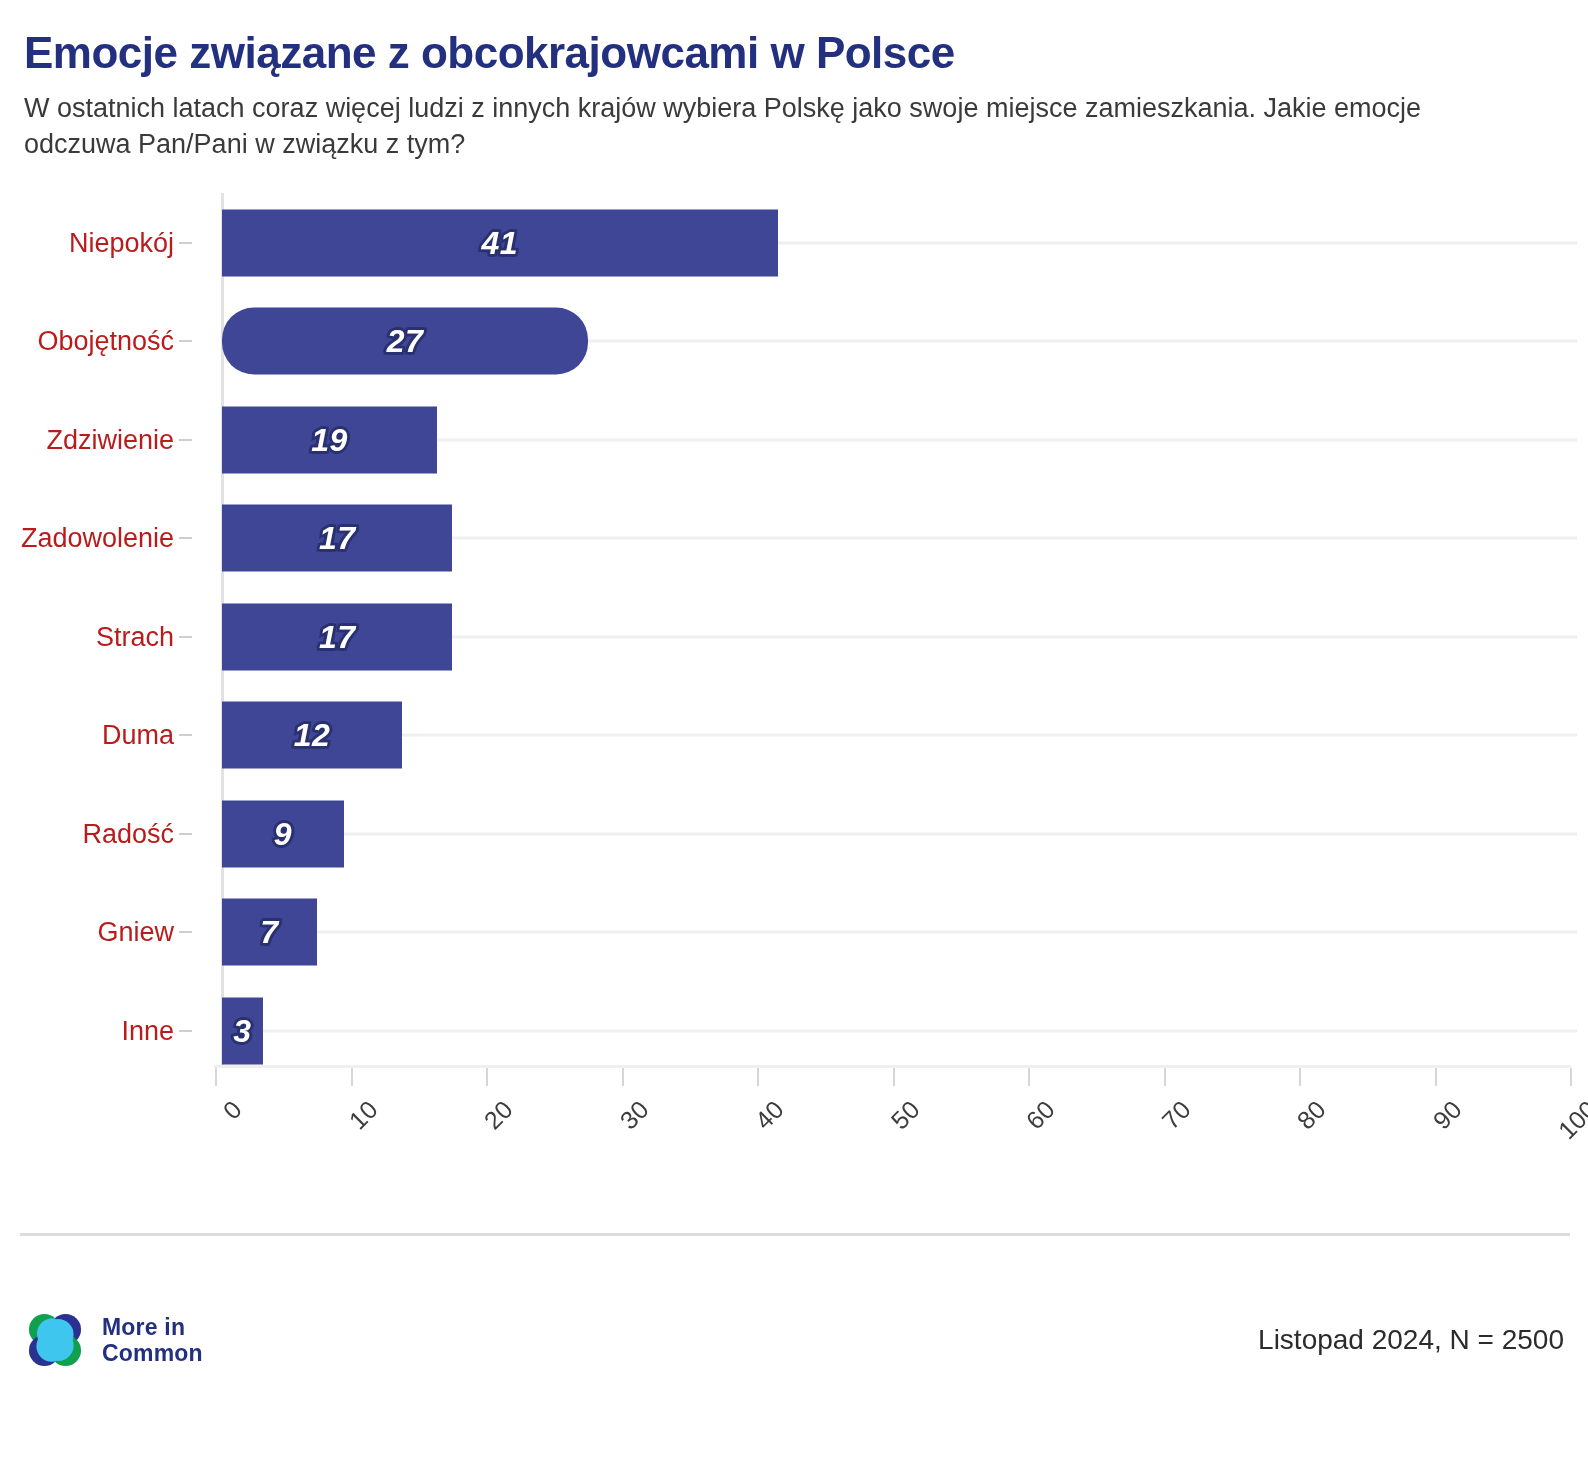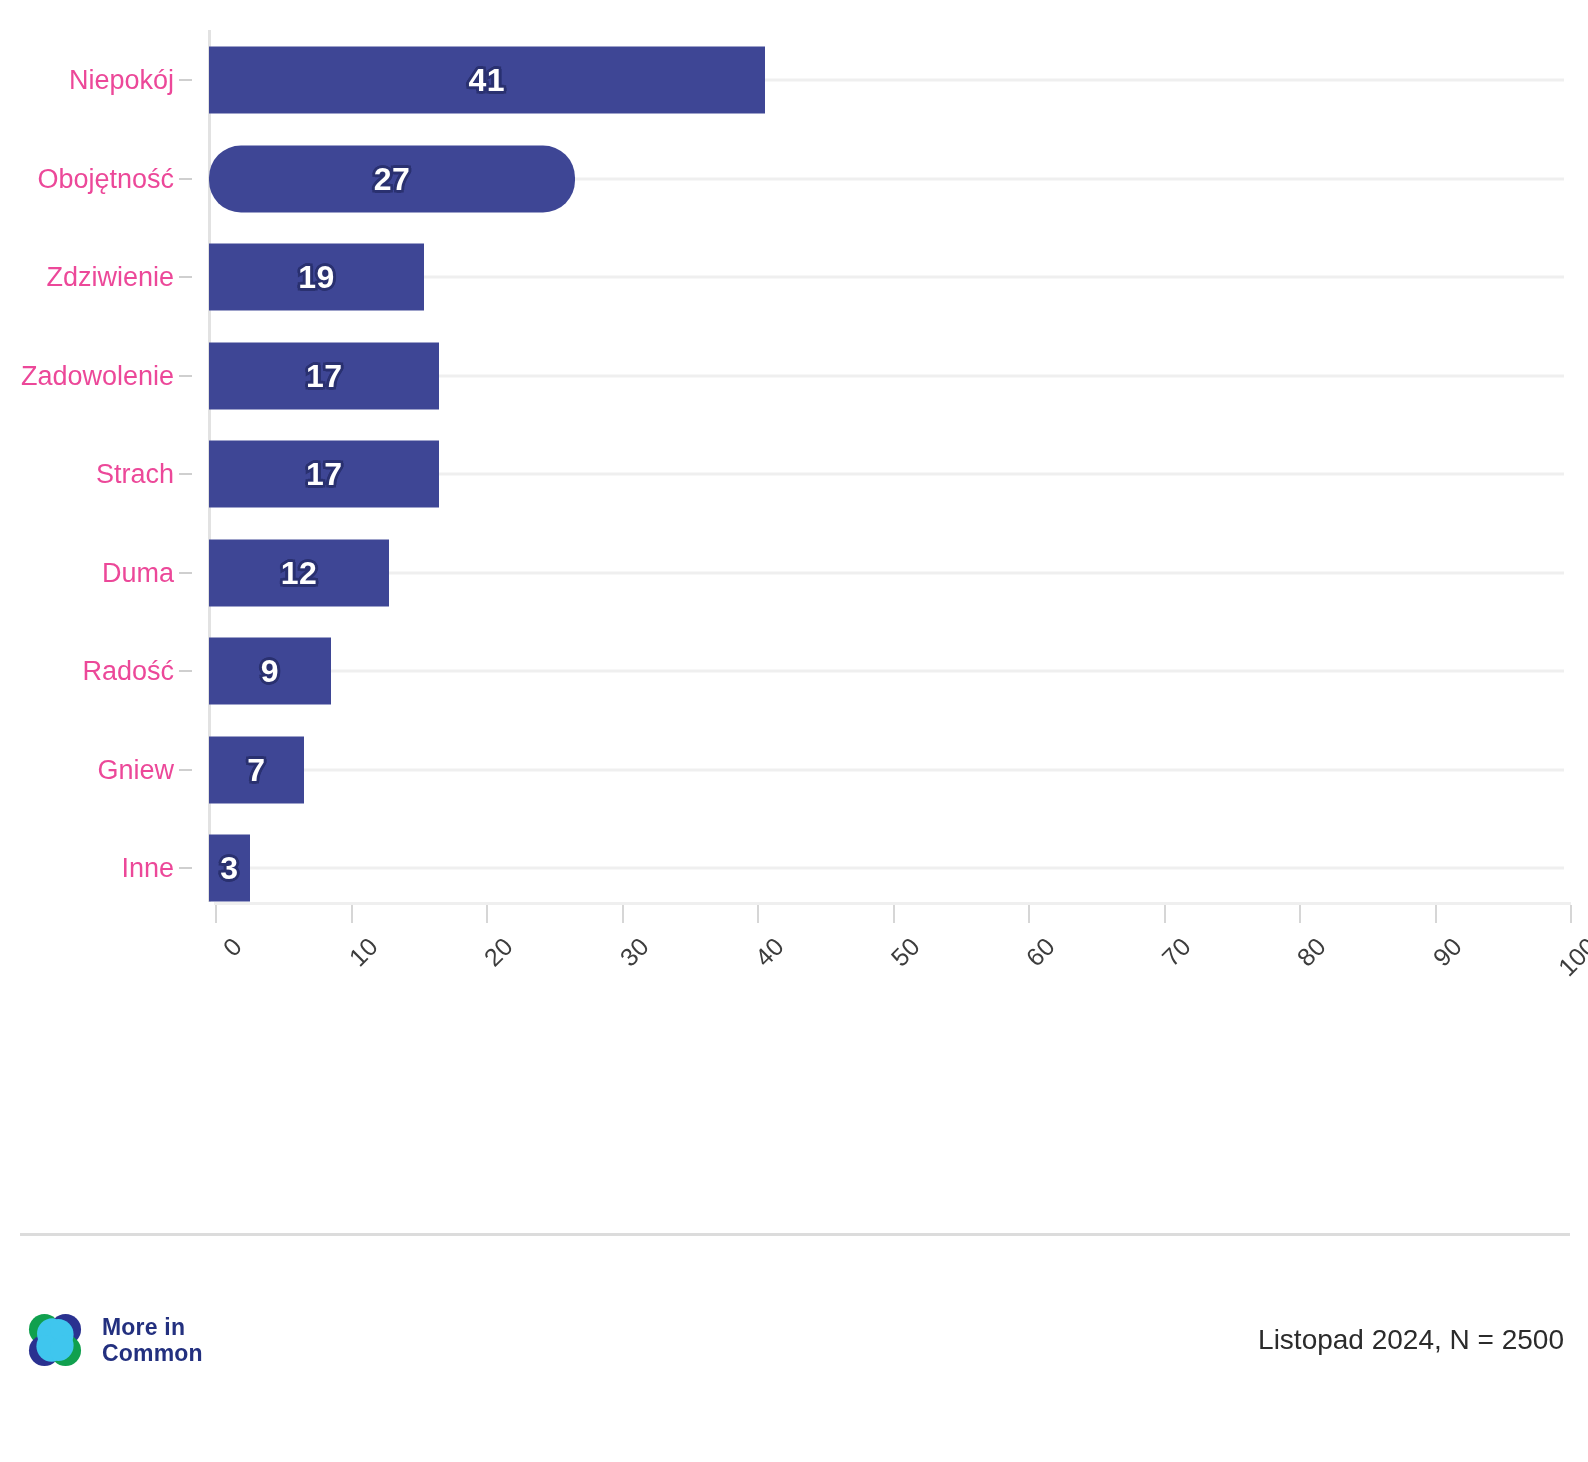--- a/index.html
+++ b/index.html
@@ -57,40 +57,41 @@
     left: 0;
     top: 0;
     width: 196px;
     height: 880px;
   }
   .y-label {
     position: absolute;
     right: 22px;
     transform: translateY(-50%);
     font-size: 27px;
-    color: #ec4899;
+    color: #b91c1c;
     white-space: nowrap;
     text-align: right;
   }
   .y-tick-dash {
     position: absolute;
     right: 4px;
     width: 13px;
     height: 2px;
     background: #cfcfcf;
     transform: translateY(-50%);
   }
 
   
   .plot-area {
     position: absolute;
-    left: 209px;
+    left: 222px;
     top: 0;
     width: 1355px;
     height: 880px;
+    font-style: italic;
   }
   .axis-line-y {
     position: absolute;
     left: -1px;
     top: 8px;
     width: 3px;
     height: 872px;
     background: #e2e2e2;
   }
   .gridline {
@@ -198,20 +199,24 @@
     font-size: 28px;
     color: #2b2b2b;
     white-space: nowrap;
   }
 </style>
 </head>
 <body>
 
 <div class="page">
 
+  <div class="header">
+    <h1 class="chart-title">Emocje związane z obcokrajowcami w Polsce</h1>
+    <p class="chart-subtitle">W ostatnich latach coraz więcej ludzi z innych krajów wybiera Polskę jako swoje miejsce zamieszkania. Jakie emocje odczuwa Pan/Pani w związku z tym?</p>
+  </div>
 
   <div class="plot-wrap">
     <div class="y-labels" id="y-labels">
         <div class="y-tick-dash" style="top: 58px;"></div>
         <div class="y-label" style="top: 58px;">Niepokój</div>
         <div class="y-tick-dash" style="top: 156.5px;"></div>
         <div class="y-label" style="top: 156.5px;">Obojętność</div>
         <div class="y-tick-dash" style="top: 255px;"></div>
         <div class="y-label" style="top: 255px;">Zdziwienie</div>
         <div class="y-tick-dash" style="top: 353.5px;"></div>

